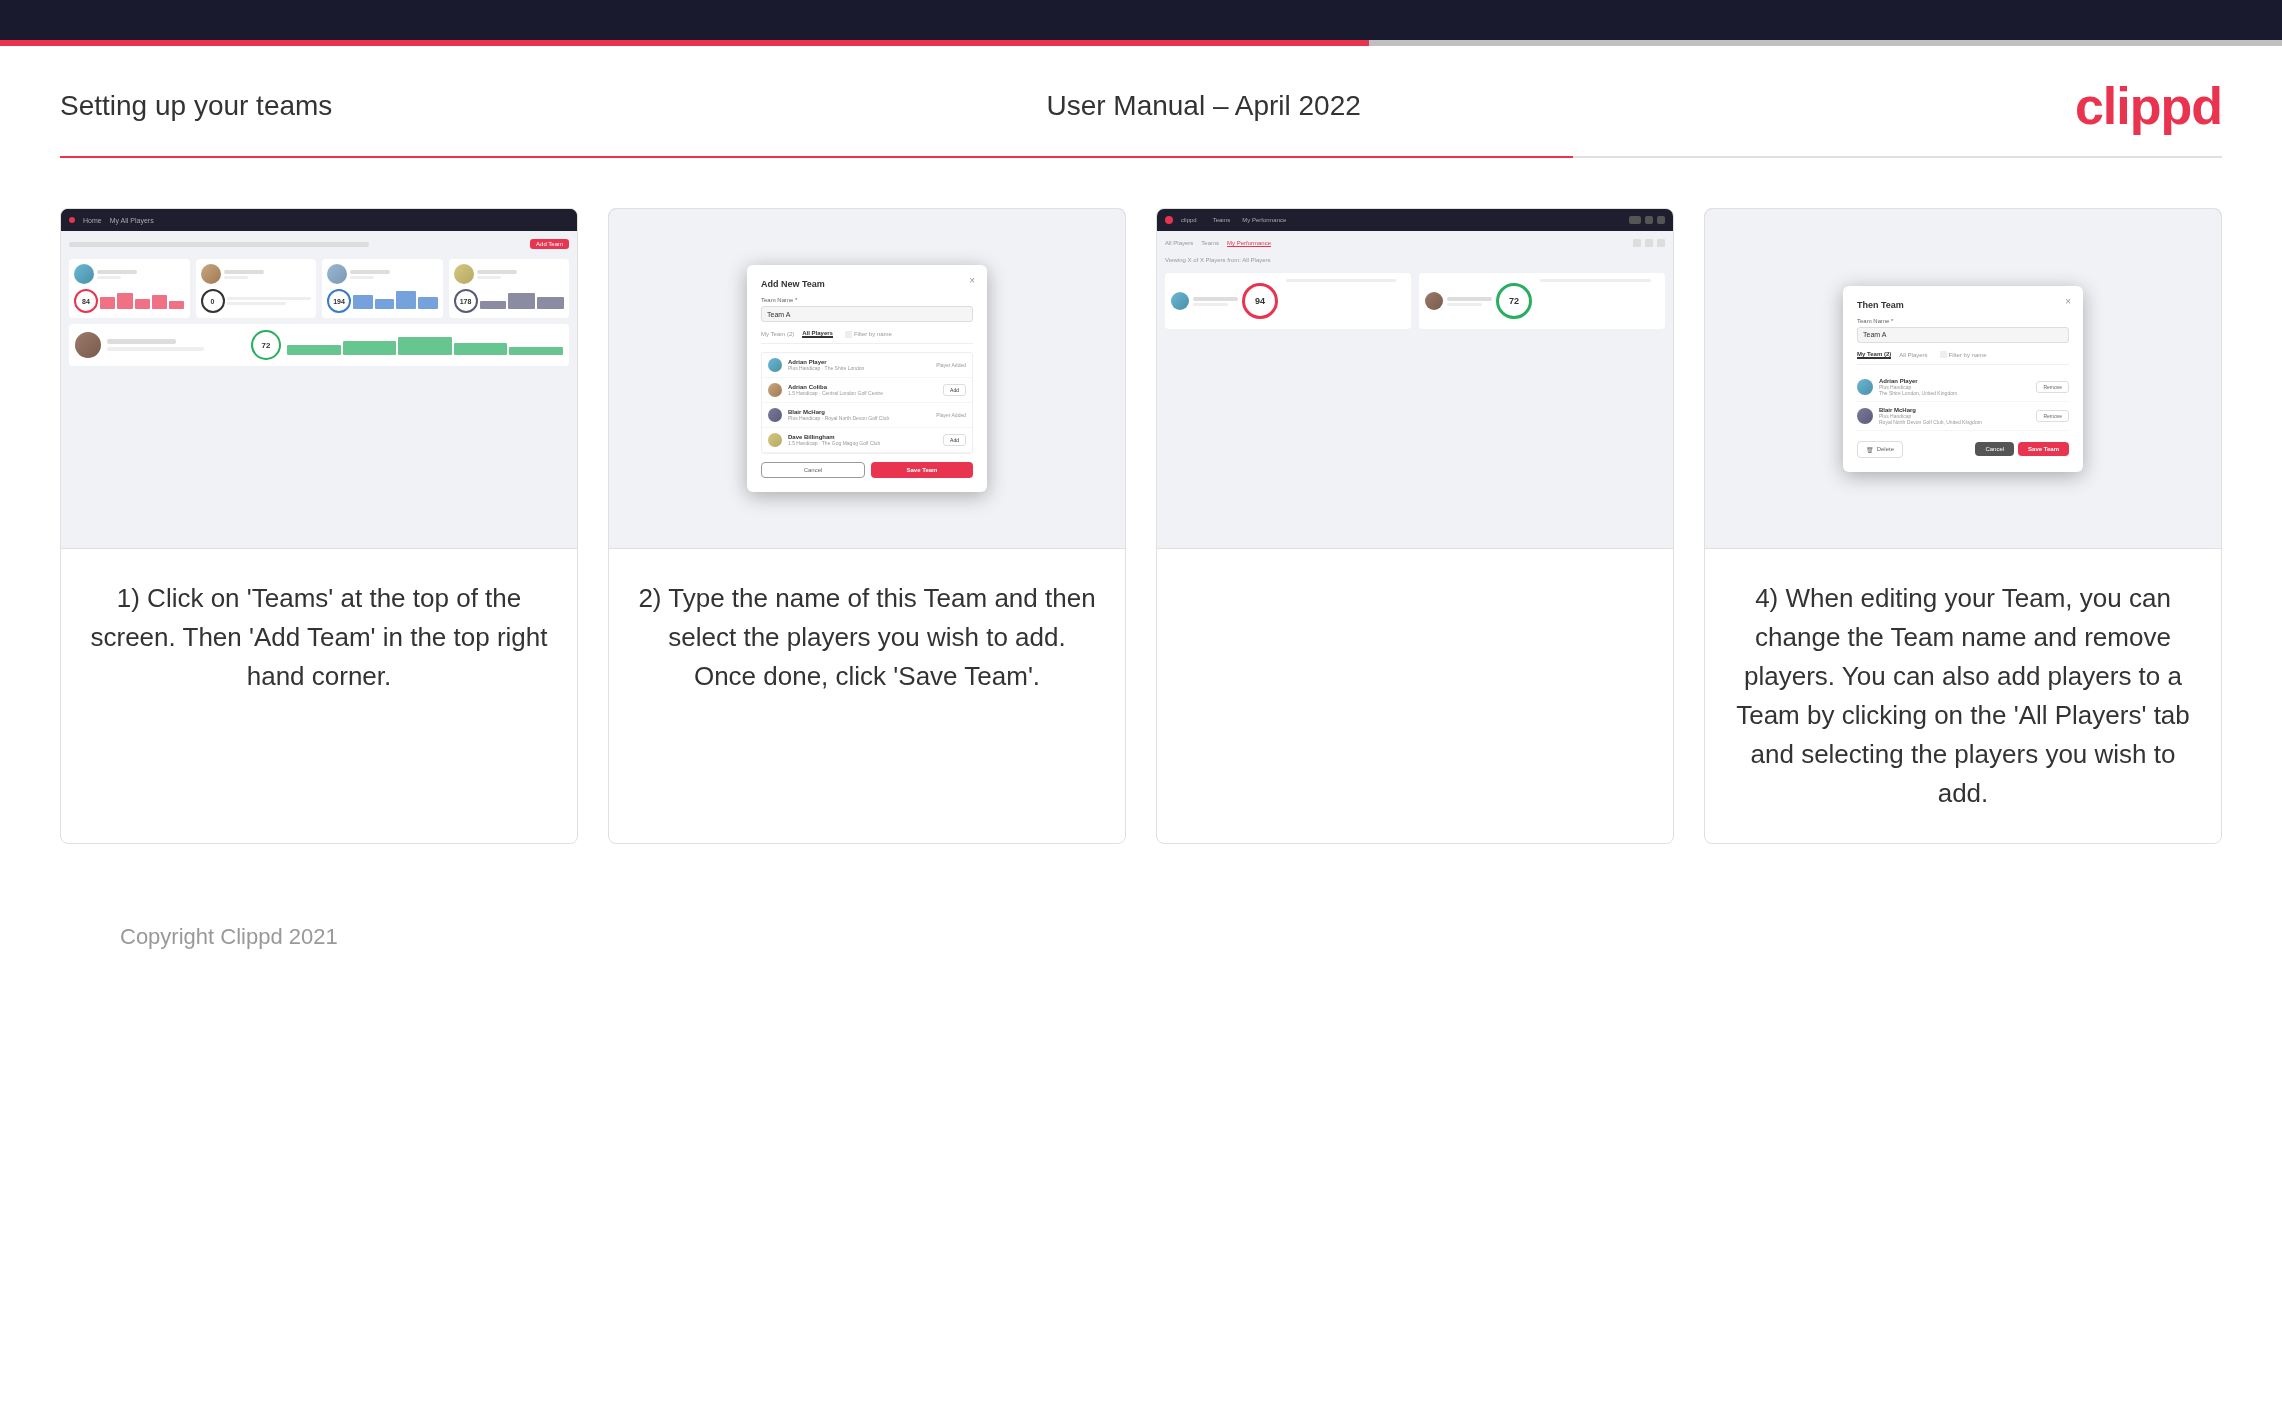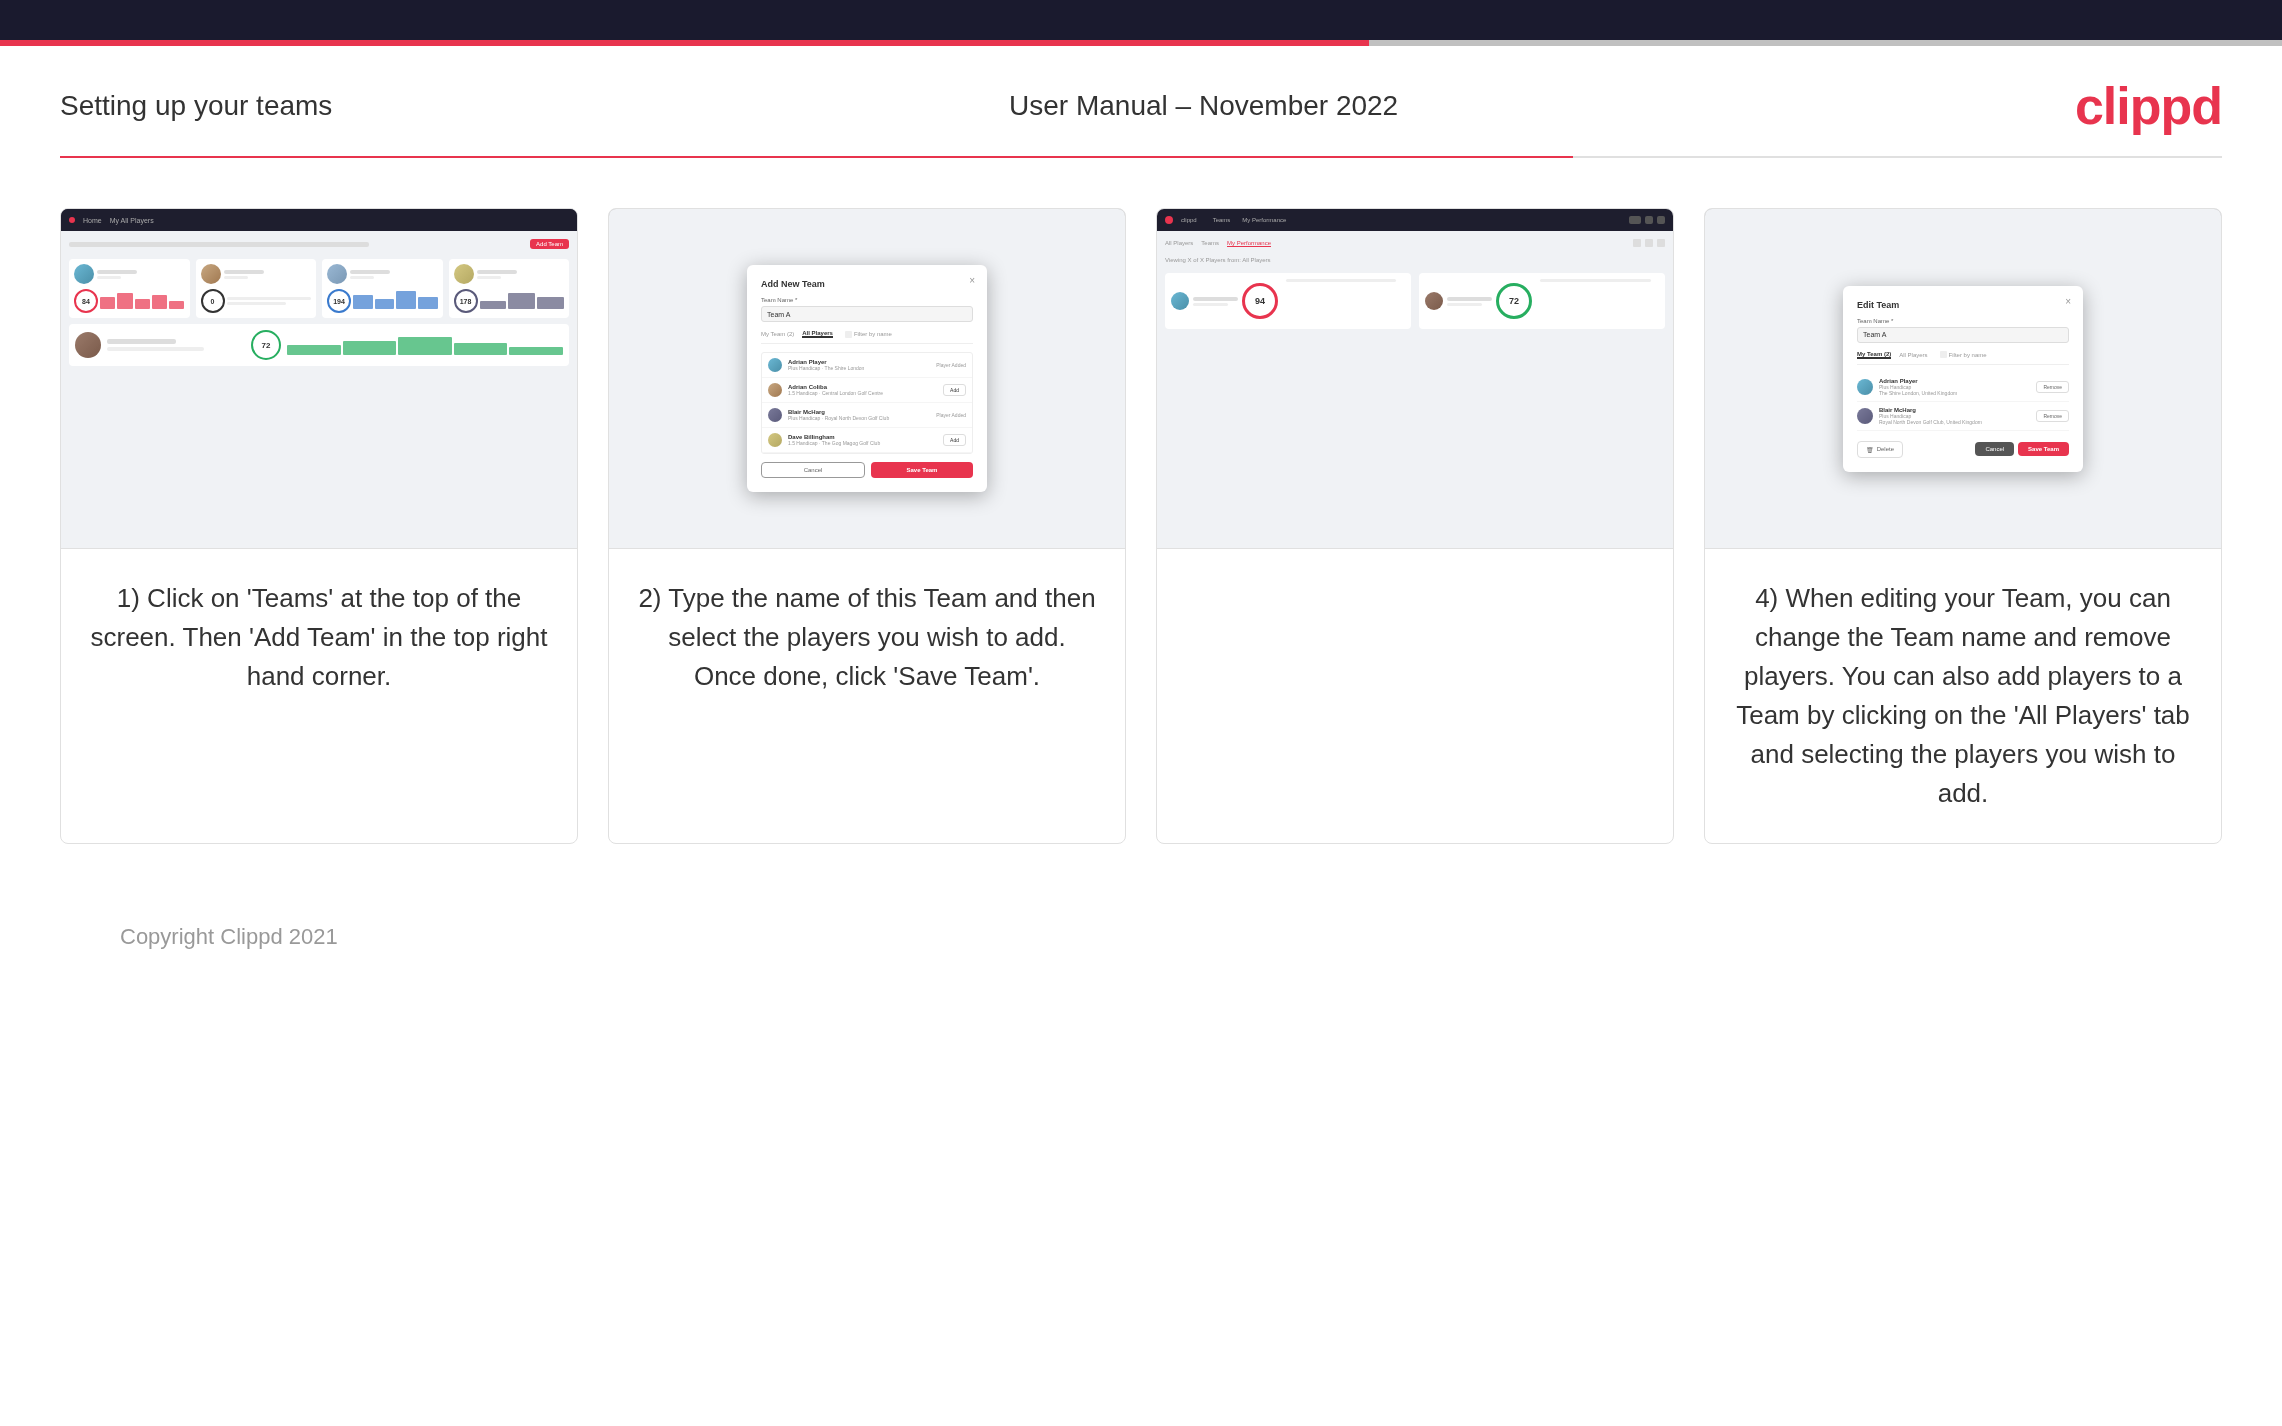--- a/index.html
+++ b/index.html
@@ -597,21 +597,21 @@
   </style>
 </head>
 <body>
 
 <div class="top-bar"></div>
 
 <div class="accent-line-top"></div>
 
 <div class="header">
   <div class="header-left">Setting up your teams</div>
-  <div class="header-center">User Manual – November 2022</div>
+  <div class="header-center">User Manual – April 2022</div>
   <div class="clippd-logo">clippd</div>
 </div>
 
 <div class="header-divider"></div>
 
 <div class="main-content">
 
 
   <div class="cards-grid">
 
@@ -874,21 +874,21 @@
           </div>
         </div>
       </div>
     </div>
 
     <div class="card">
       <div class="card-screenshot">
         <div class="screenshot-4">
           <div class="ss4-modal-bg"></div>
           <div class="ss4-modal-box">
-            <div class="ss4-modal-title">Edit Team</div>
+            <div class="ss4-modal-title">Then Team</div>
             <div class="modal-close">×</div>
             <div class="modal-label">Team Name *</div>
             <div class="modal-input">Team A</div>
             <div class="modal-tabs">
               <div class="modal-tab active">My Team (2)</div>
               <div class="modal-tab">All Players</div>
               <div class="modal-tab-filter">
                 <span style="width:7px; height:7px; background:#eee; border-radius:1px; display:inline-block;"></span>
                 Filter by name
               </div>

